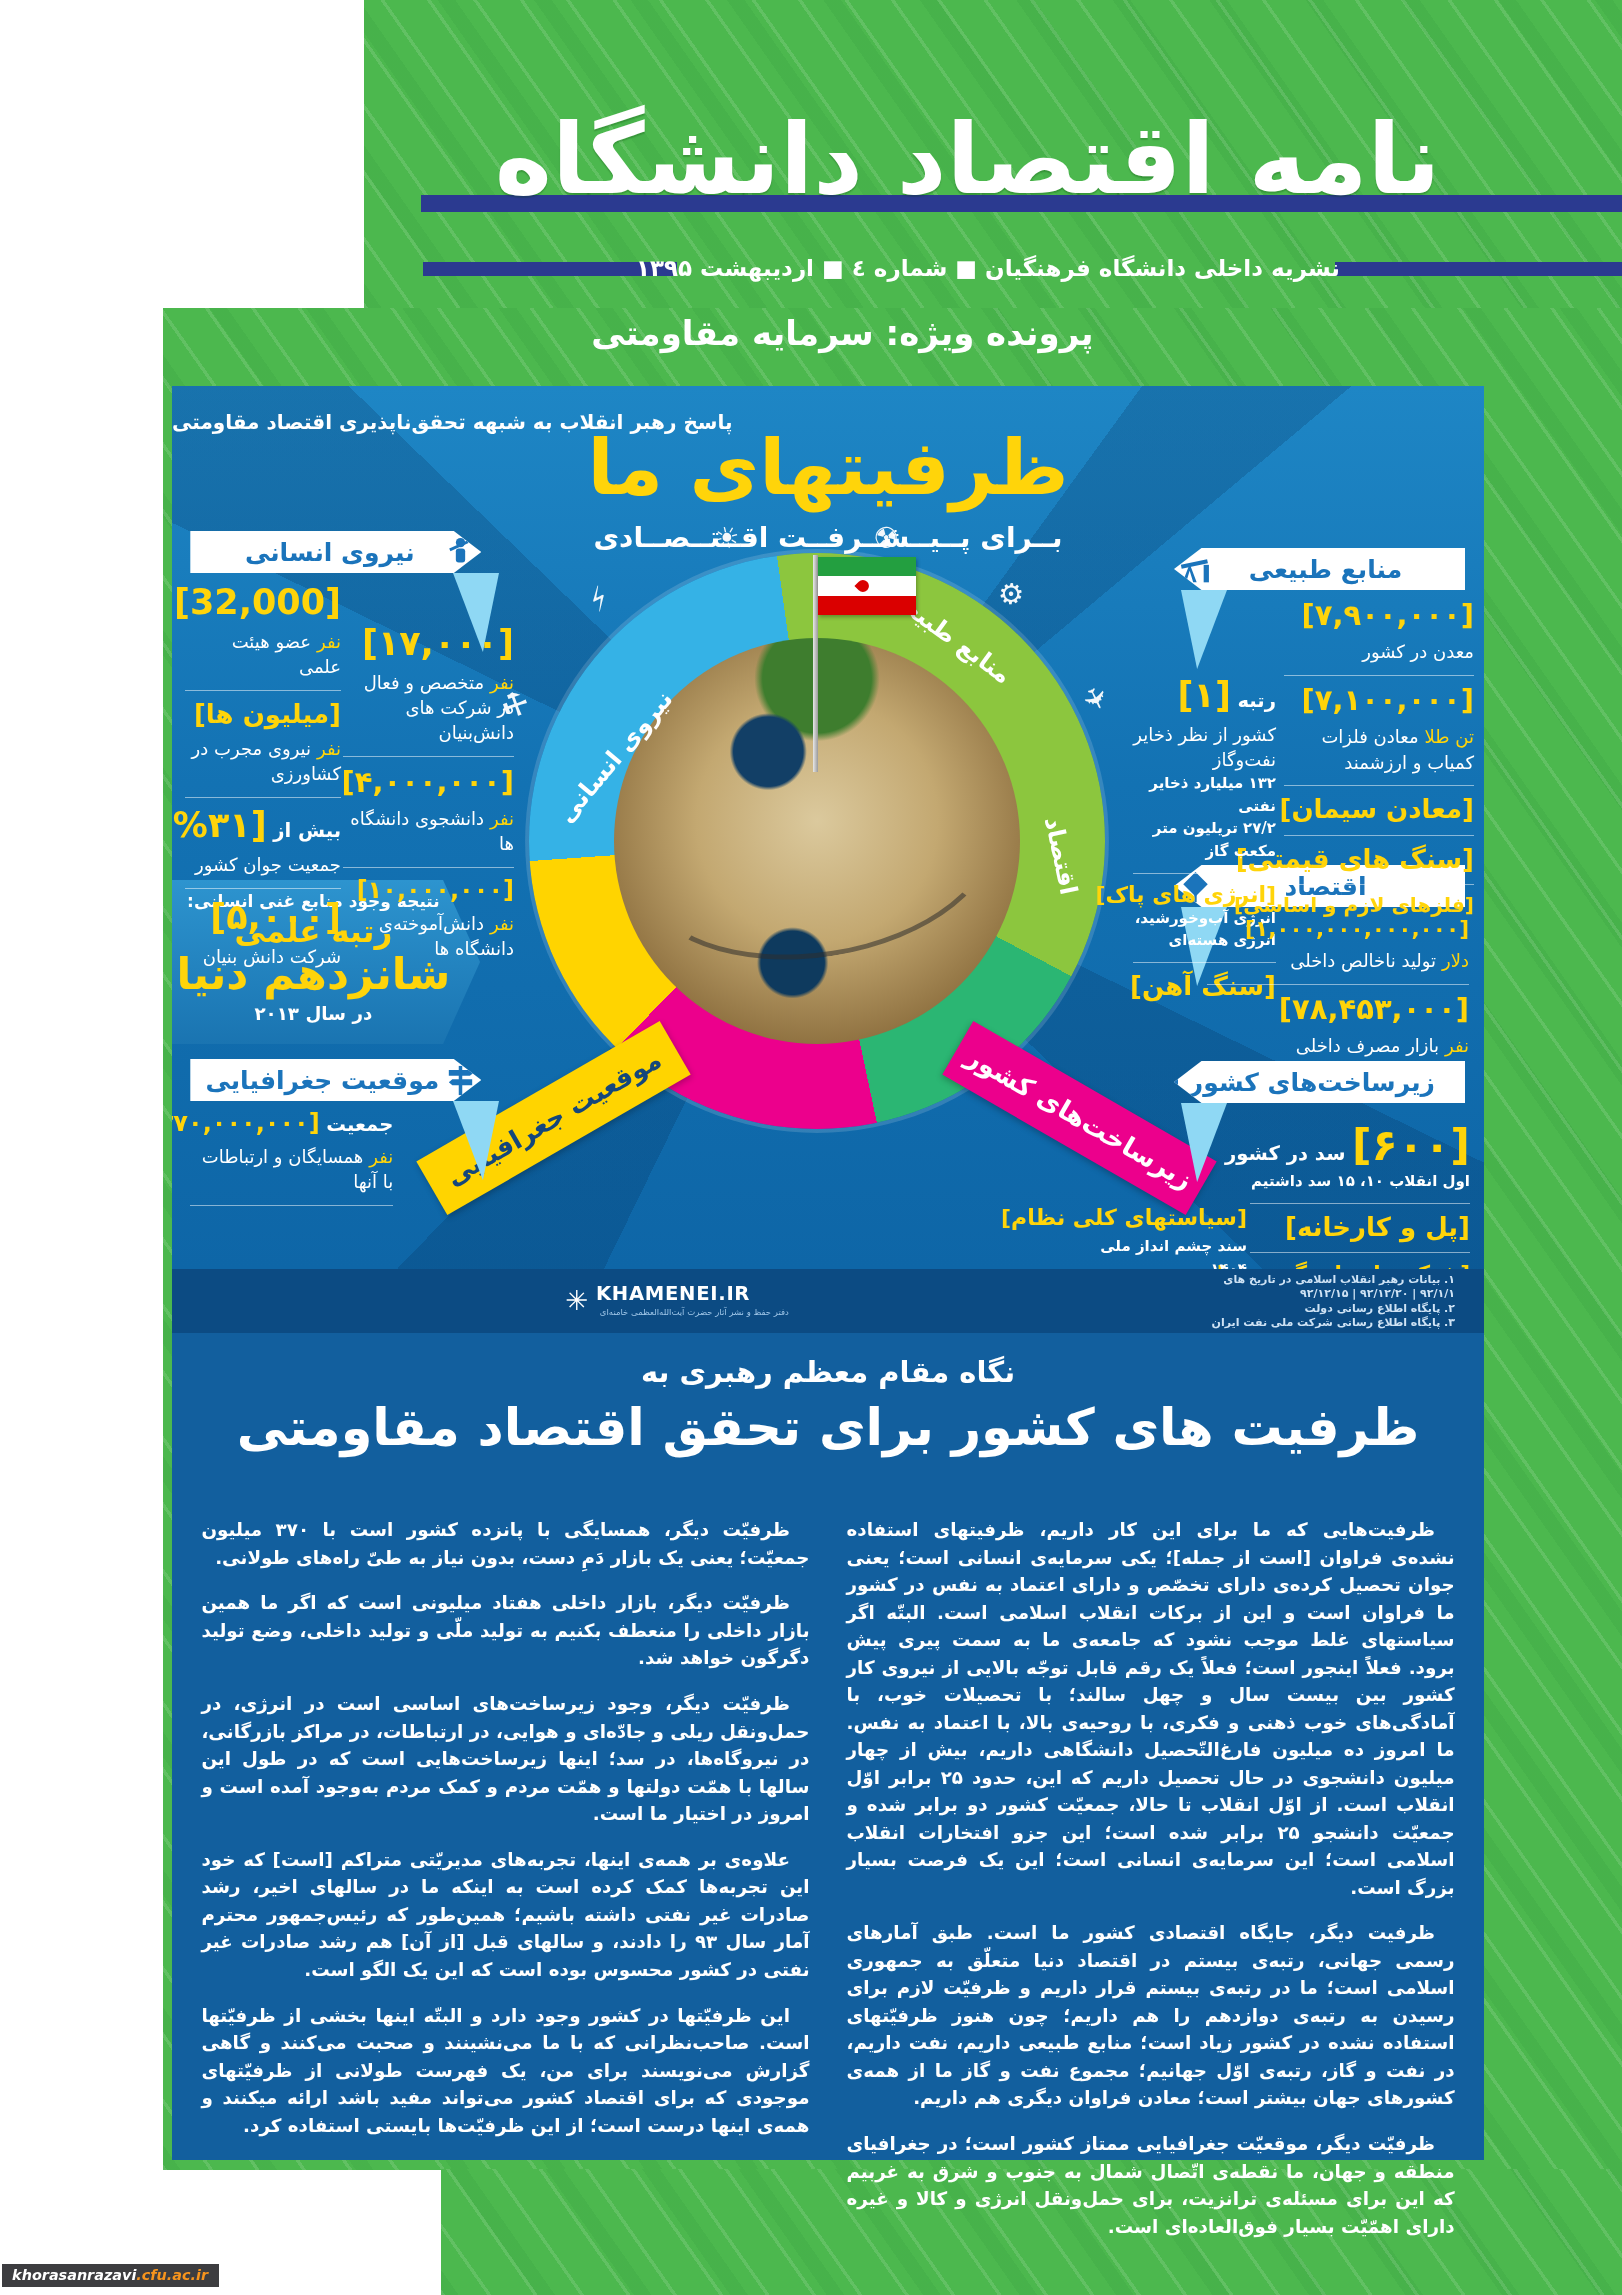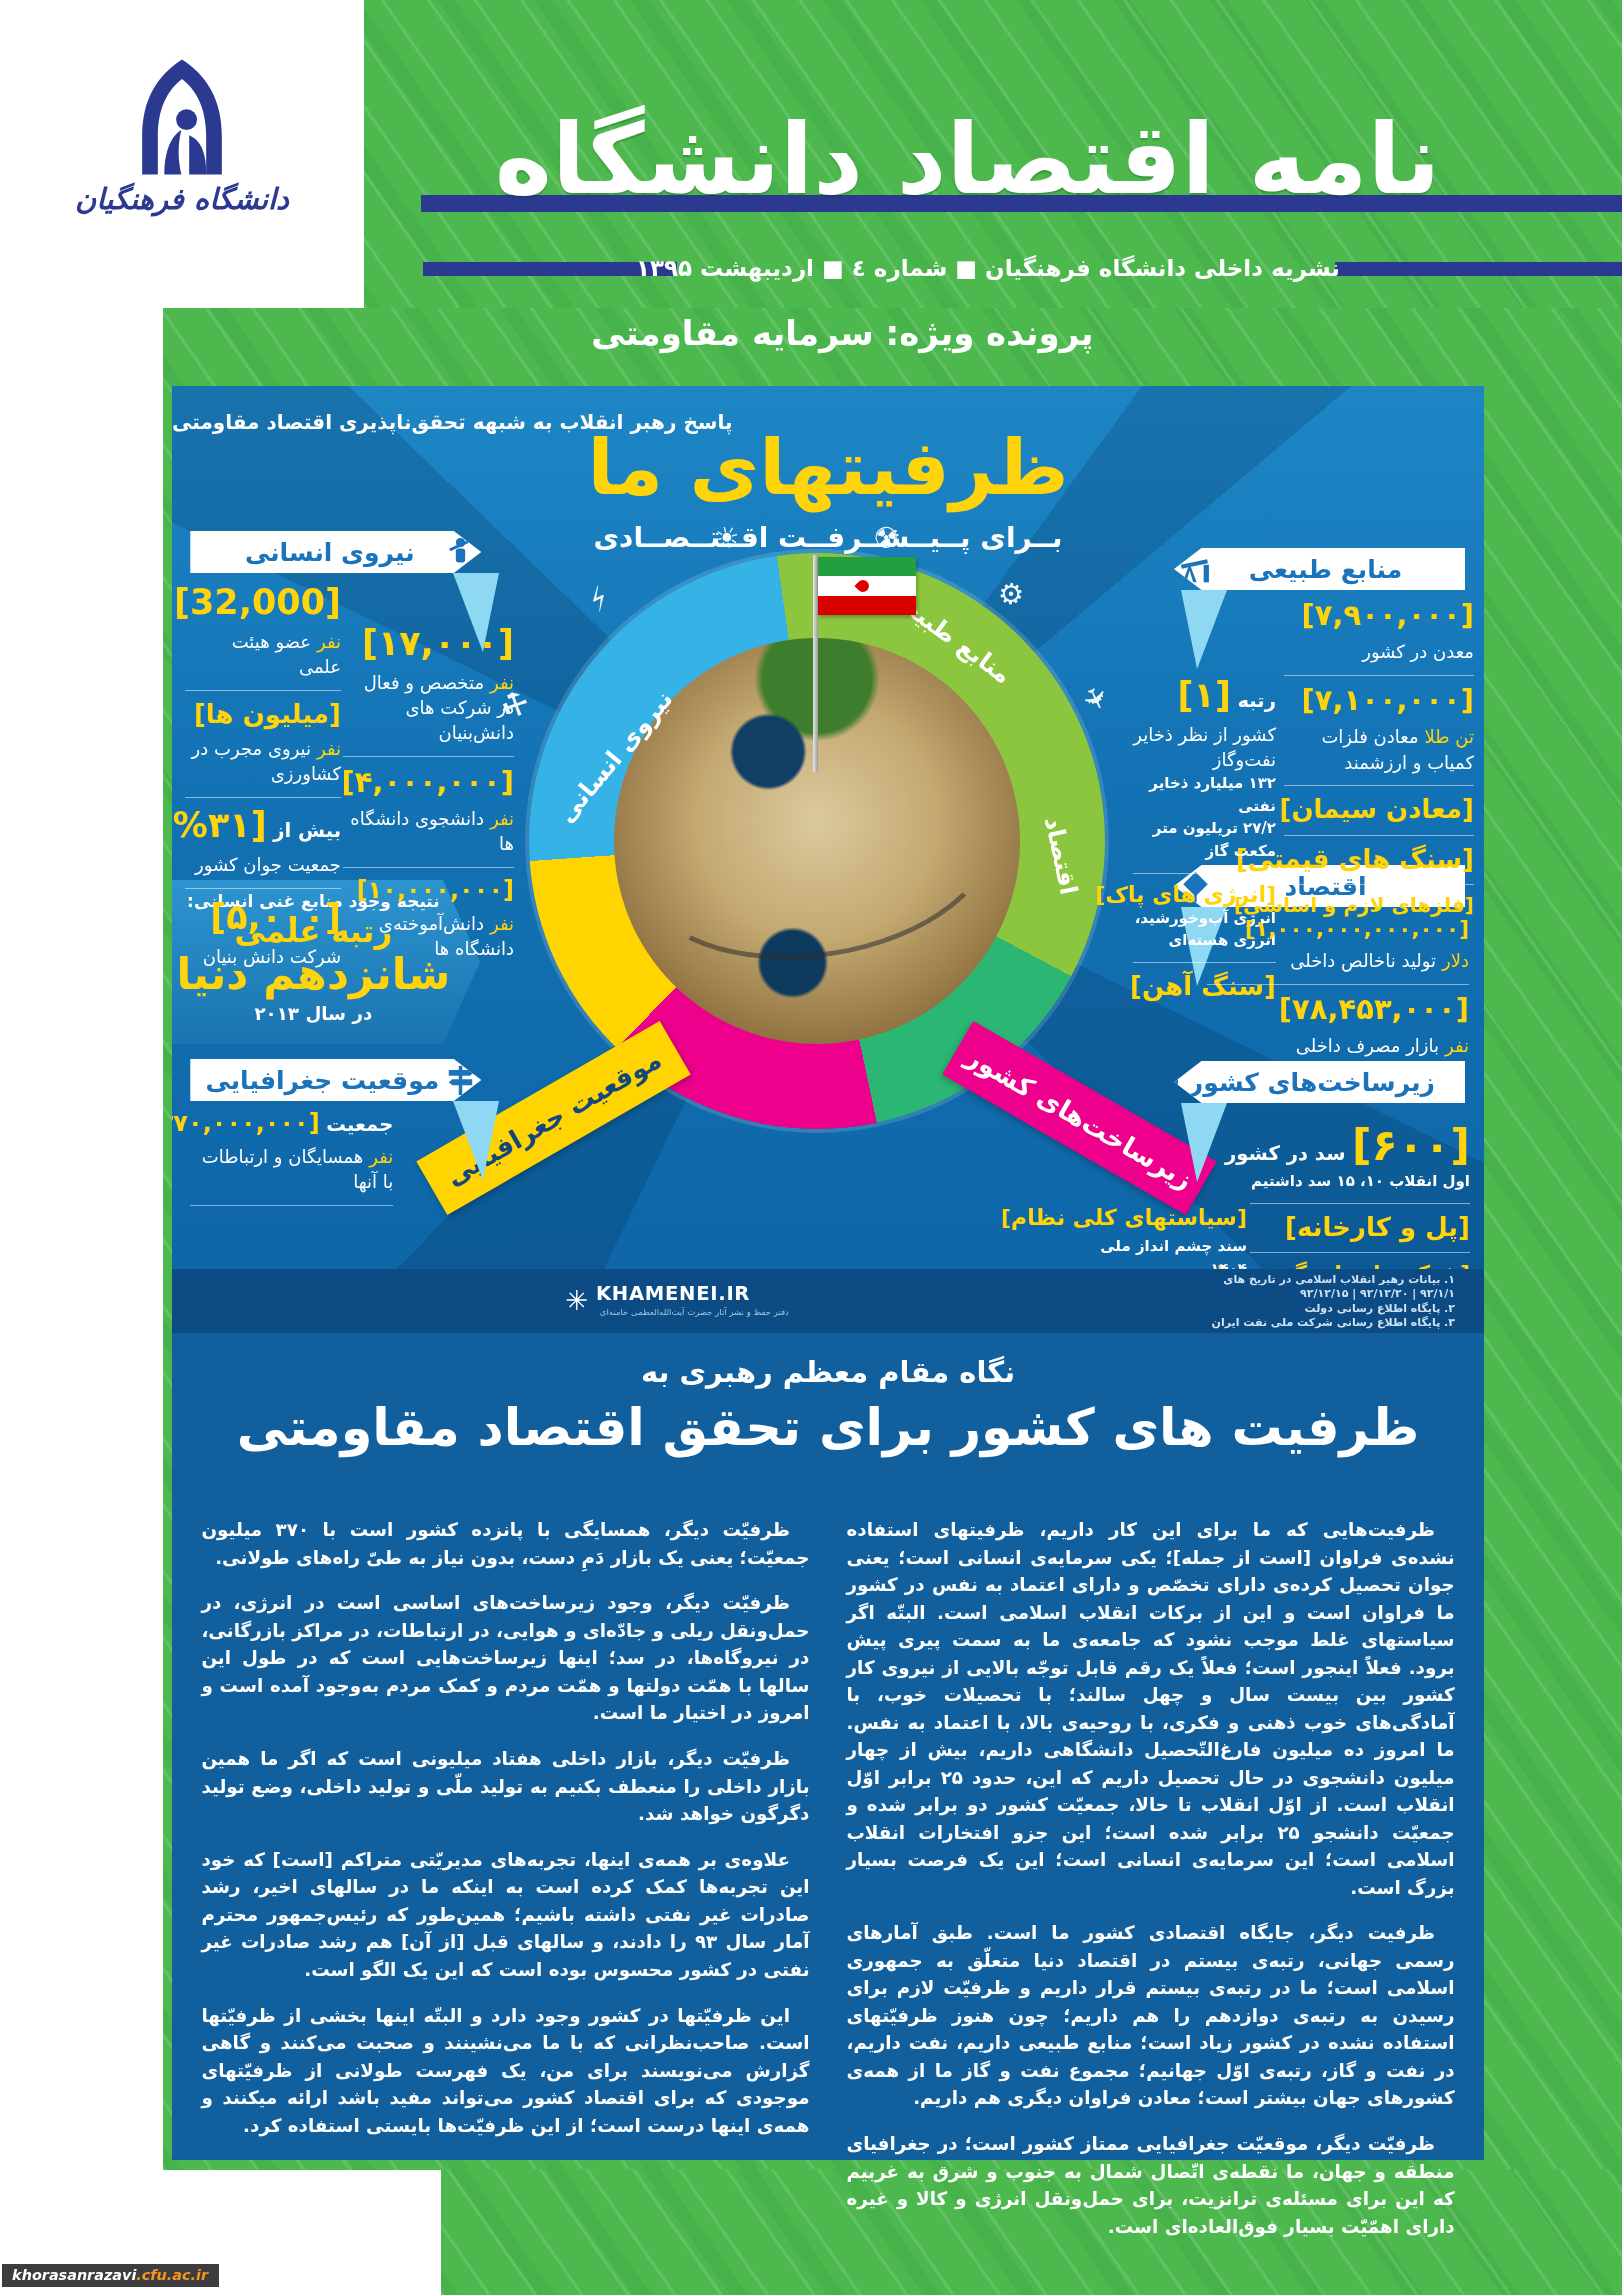--- a/index.html
+++ b/index.html
@@ -163,29 +163,20 @@
 </style>
 </head>
 <body>
 
 <div class="page">
 
   <div class="green gA"></div>
   <div class="green gB"></div>
   <div class="green gC"></div>
 
-  <div class="logo-block">
-    <svg class="emblem" viewBox="0 0 150 180">
-      <path d="M75 2 C38 26 14 62 14 120 L14 178 L38 178 L38 120 C38 78 52 50 75 32 C98 50 112 78 112 120 L112 178 L136 178 L136 120 C136 62 112 26 75 2 Z" fill="#2b3a90"></path>
-      <circle cx="82" cy="94" r="16" fill="#2b3a90"></circle>
-      <path d="M48 178 C48 140 60 118 74 110 C68 134 69 156 74 178 Z" fill="#2b3a90"></path>
-      <path d="M86 118 C106 127 112 148 112 178 L86 178 Z" fill="#2b3a90"></path>
-    </svg>
-    <div class="logo-caption">دانشگاه فرهنگیان</div>
-  </div>
   <div class="bar bar-top"></div>
   <div class="main-title">نامه اقتصاد دانشگاه</div>
   <div class="bar bar-sub-l"></div>
   <div class="bar bar-sub-r"></div>
   <div class="subtitle">نشریه داخلی دانشگاه فرهنگیان ■ شماره ٤ ■ اردیبهشت ۱۳۹۵</div>
   <div class="special">پرونده ویژه: سرمایه مقاومتی</div>
 
   <div class="panel">
 
     <div class="info-zone">
@@ -410,22 +401,22 @@
     </div>
 
     <div class="article">
       <div class="col">
         <p>ظرفیت‌هایی که ما برای این کار داریم، ظرفیتهای استفاده نشده‌ی فراوان [است از جمله]؛ یکی سرمایه‌ی انسانی است؛ یعنی جوان تحصیل کرده‌ی دارای تخصّص و دارای اعتماد به نفس در کشور ما فراوان است و این از برکات انقلاب اسلامی است. البتّه اگر سیاستهای غلط موجب نشود که جامعه‌ی ما به سمت پیری پیش برود. فعلاً اینجور است؛ فعلاً یک رقم قابل توجّه بالایی از نیروی کار کشور بین بیست سال و چهل سالند؛ با تحصیلات خوب، با آمادگی‌های خوب ذهنی و فکری، با روحیه‌ی بالا، با اعتماد به نفس. ما امروز ده میلیون فارغ‌التّحصیل دانشگاهی داریم، بیش از چهار میلیون دانشجوی در حال تحصیل داریم که این، حدود ۲۵ برابر اوّل انقلاب است. از اوّل انقلاب تا حالا، جمعیّت کشور دو برابر شده و جمعیّت دانشجو ۲۵ برابر شده است؛ این جزو افتخارات انقلاب اسلامی است؛ این سرمایه‌ی انسانی است؛ این یک فرصت بسیار بزرگ است.</p>
         <p>ظرفیت دیگر، جایگاه اقتصادی کشور ما است. طبق آمارهای رسمی جهانی، رتبه‌ی بیستم در اقتصاد دنیا متعلّق به جمهوری اسلامی است؛ ما در رتبه‌ی بیستم قرار داریم و ظرفیّت لازم برای رسیدن به رتبه‌ی دوازدهم را هم داریم؛ چون هنوز ظرفیّتهای استفاده نشده در کشور زیاد است؛ منابع طبیعی داریم، نفت داریم، در نفت و گاز، رتبه‌ی اوّل جهانیم؛ مجموع نفت و گاز ما از همه‌ی کشورهای جهان بیشتر است؛ معادن فراوان دیگری هم داریم.</p>
         <p>ظرفیّت دیگر، موقعیّت جغرافیایی ممتاز کشور است؛ در جغرافیای منطقه و جهان، ما نقطه‌ی اتّصال شمال به جنوب و شرق به غربیم که این برای مسئله‌ی ترانزیت، برای حمل‌ونقل انرژی و کالا و غیره دارای اهمّیّت بسیار فوق‌العاده‌ای است.</p>
       </div>
       <div class="col">
         <p>ظرفیّت دیگر، همسایگی با پانزده کشور است با ۳۷۰ میلیون جمعیّت؛ یعنی یک بازار دَمِ دست، بدون نیاز به طیّ راه‌های طولانی.</p>
+        <p>ظرفیّت دیگر، بازار داخلی هفتاد میلیونی است که اگر ما همین بازار داخلی را منعطف بکنیم به تولید ملّی و تولید داخلی، وضع تولید دگرگون خواهد شد.</p>
         <p>ظرفیّت دیگر، وجود زیرساخت‌های اساسی است در انرژی، در حمل‌ونقل ریلی و جادّه‌ای و هوایی، در ارتباطات، در مراکز بازرگانی، در نیروگاه‌ها، در سد؛ اینها زیرساخت‌هایی است که در طول این سالها با همّت دولتها و همّت مردم و کمک مردم به‌وجود آمده است و امروز در اختیار ما است.</p>
-        <p>ظرفیّت دیگر، بازار داخلی هفتاد میلیونی است که اگر ما همین بازار داخلی را منعطف بکنیم به تولید ملّی و تولید داخلی، وضع تولید دگرگون خواهد شد.</p>
         <p>علاوه‌ی بر همه‌ی اینها، تجربه‌های مدیریّتی متراکم [است] که خود این تجربه‌ها کمک کرده است به اینکه ما در سالهای اخیر، رشد صادرات غیر نفتی داشته باشیم؛ همین‌طور که رئیس‌جمهور محترم آمار سال ۹۳ را دادند، و سالهای قبل [از آن] هم رشد صادرات غیر نفتی در کشور محسوس بوده است که این یک الگو است.</p>
         <p>این ظرفیّتها در کشور وجود دارد و البتّه اینها بخشی از ظرفیّتها است. صاحب‌نظرانی که با ما می‌نشینند و صحبت می‌کنند و گاهی گزارش می‌نویسند برای من، یک فهرست طولانی از ظرفیّتهای موجودی که برای اقتصاد کشور می‌تواند مفید باشد ارائه میکنند و همه‌ی اینها درست است؛ از این ظرفیّت‌ها بایستی استفاده کرد.</p>
       </div>
     </div>
   </div>
 
   <div class="badge">
     <span>khorasanrazavi</span><span class="dom">.cfu.ac.ir</span>
   </div>
 

